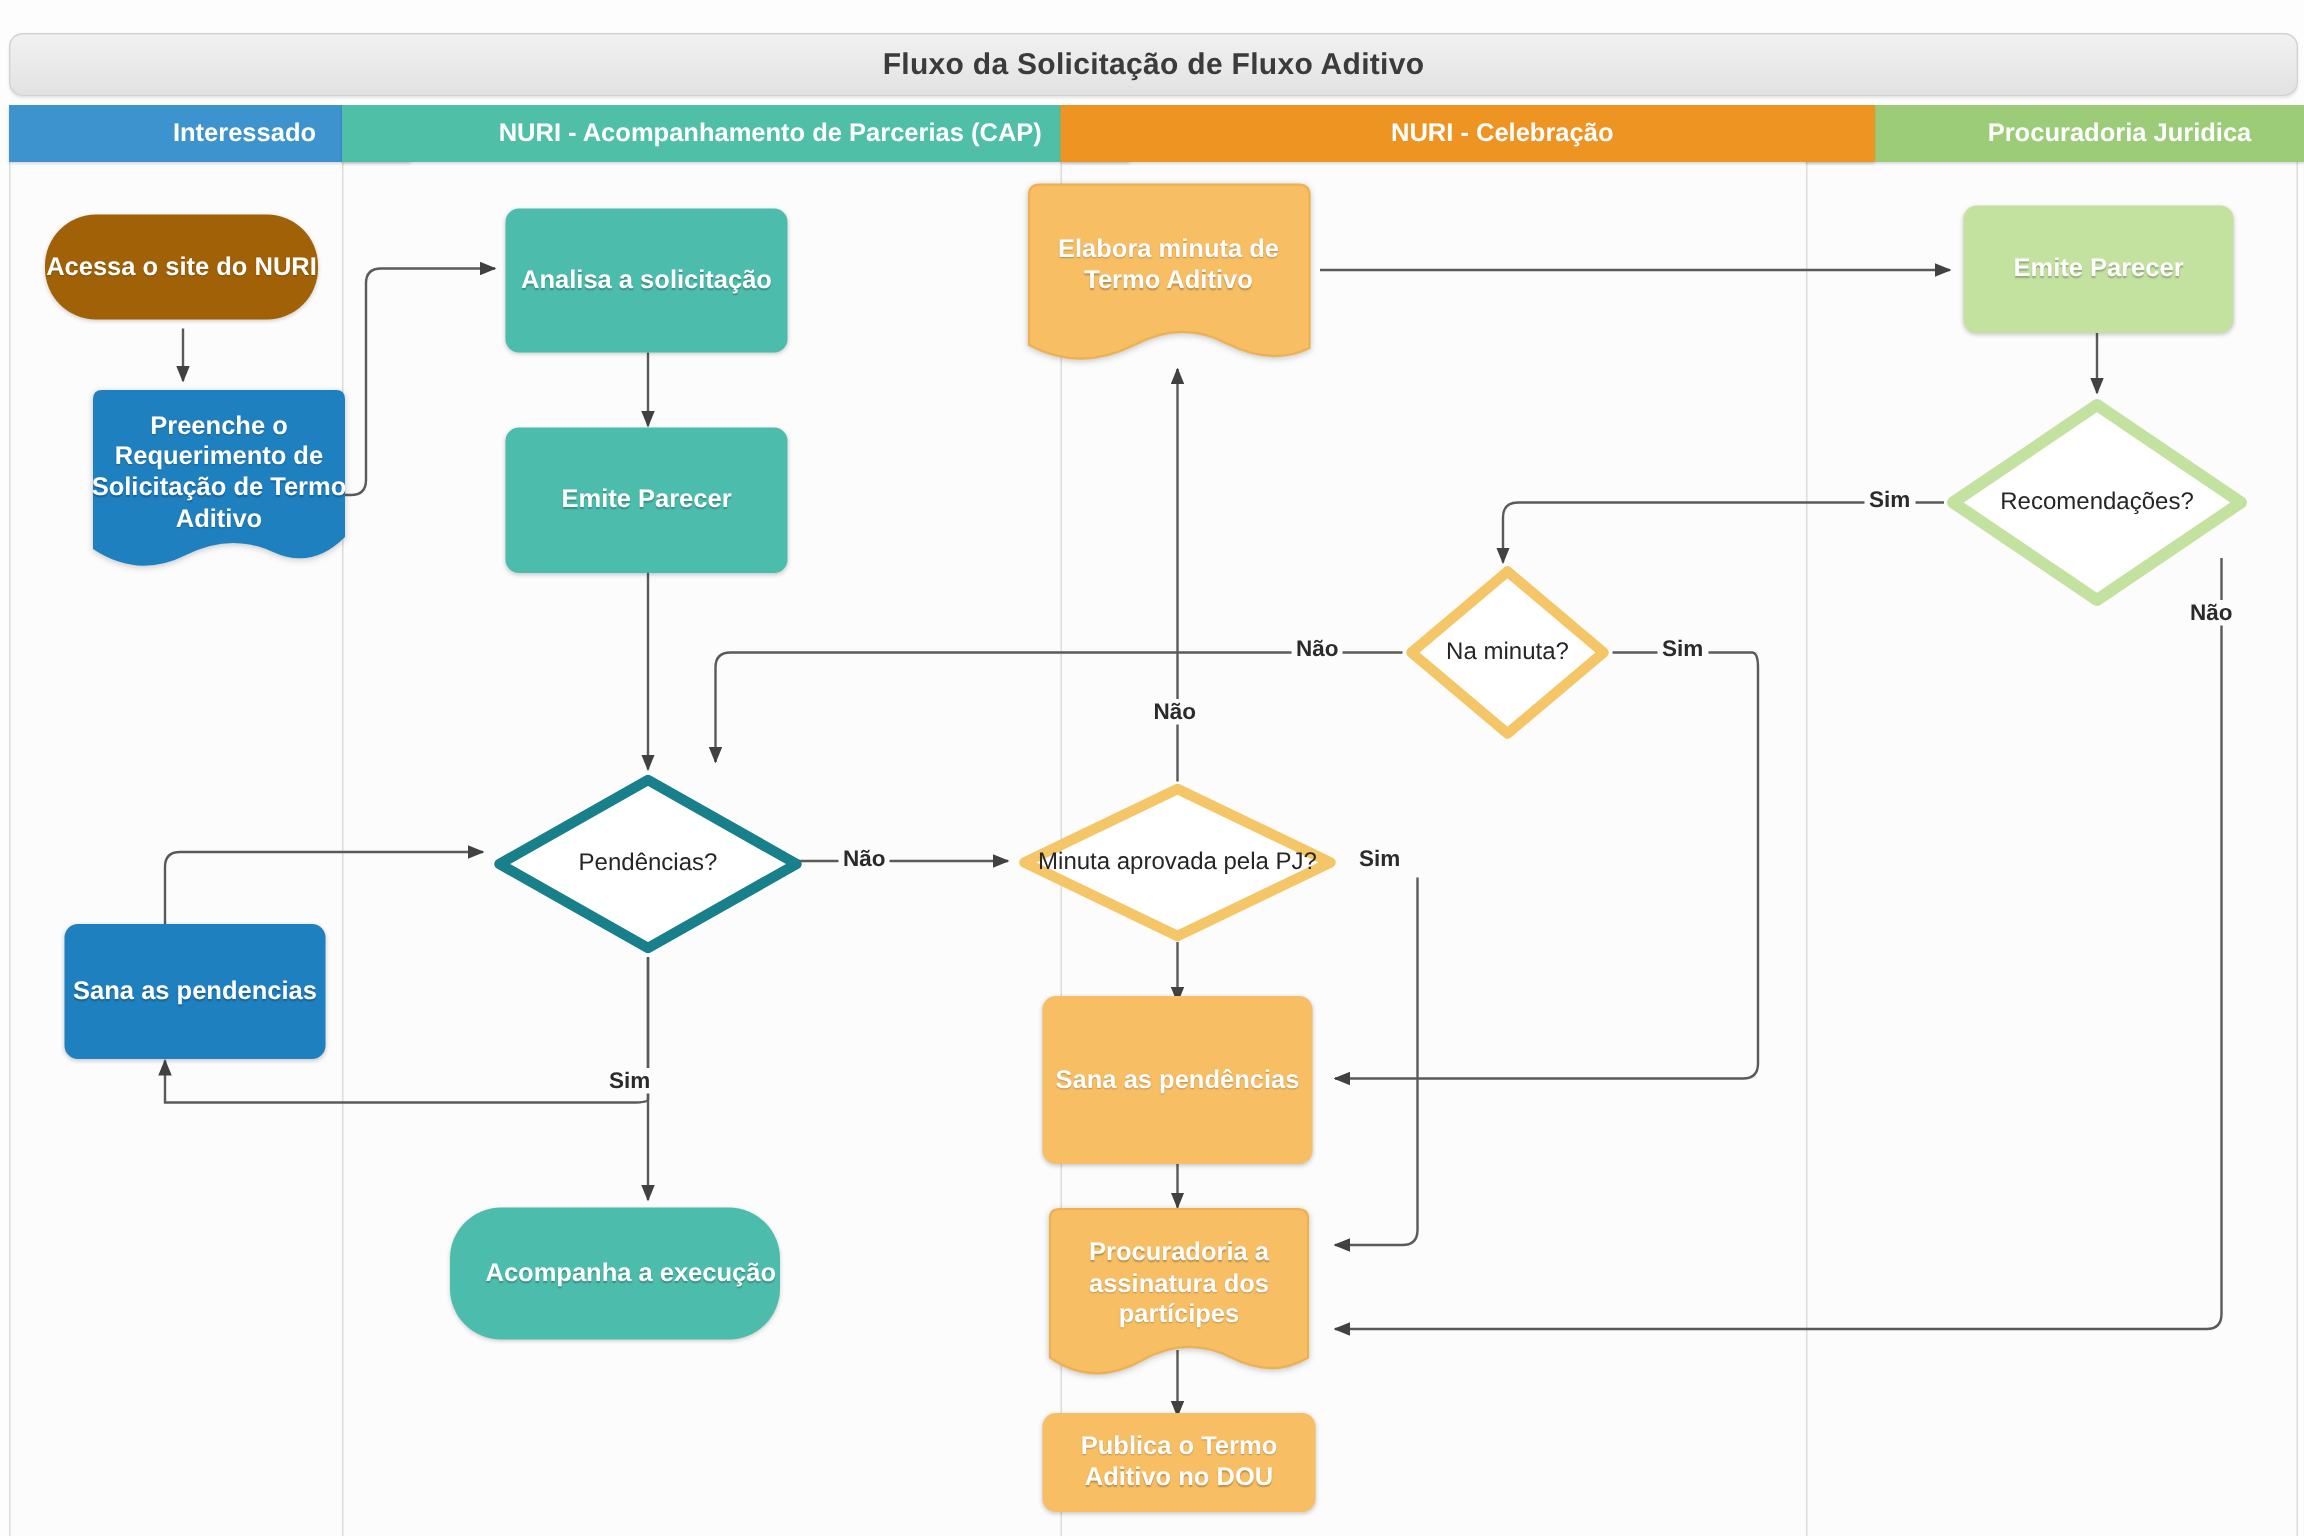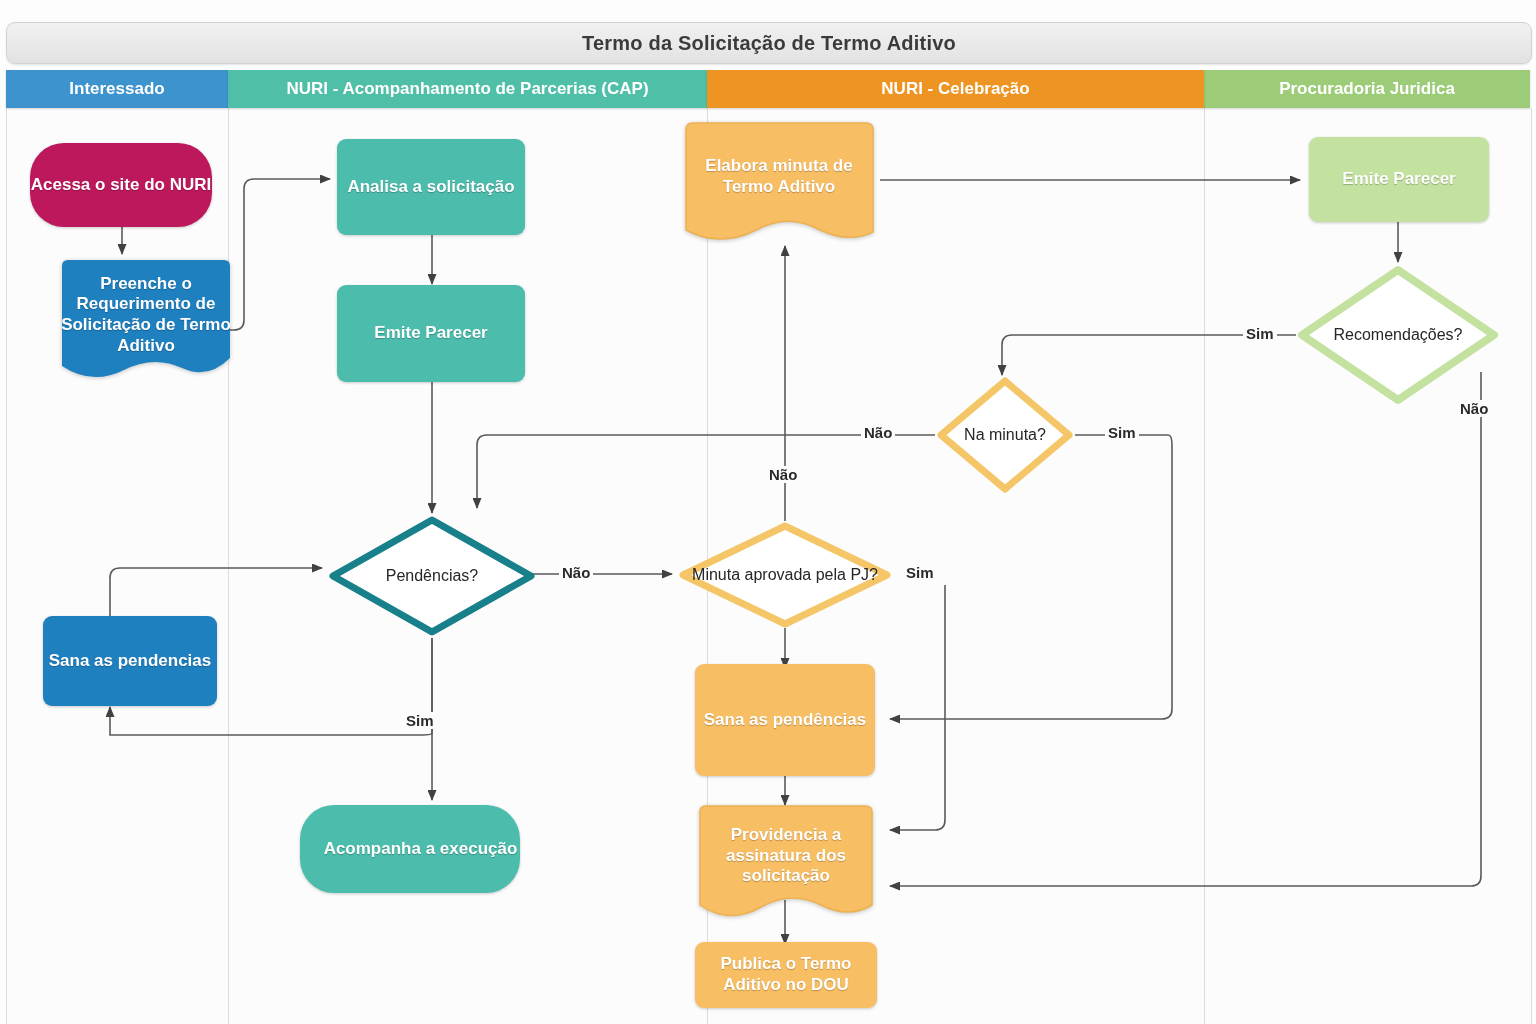--- a/index.html
+++ b/index.html
@@ -13,21 +13,21 @@
              border:1px solid #d2d2d2;border-radius:9px;
              box-shadow:0 1px 2px rgba(0,0,0,.10);}
   .title-text{position:absolute;left:0;top:0;width:100%;height:40px;
               display:flex;align-items:center;justify-content:center;
               font-size:20px;font-weight:bold;color:#3b3b3b;letter-spacing:.2px;}
 
   
   .lane-head{position:absolute;top:70px;height:38px;display:flex;
              align-items:center;justify-content:center;color:#ffffff;
              font-size:17px;font-weight:bold;
-             box-shadow:0 1px 2px rgba(0,0,0,.16);white-space:nowrap;}
+             box-shadow:0 1px 2px rgba(0,0,0,.16);white-space:nowrap;padding-left:46px;}
   .lane-body{position:absolute;top:108px;height:916px;
              background:#fcfcfc;border-left:1px solid #dcdcdc;}
   .lane-body.last{border-right:1px solid #dcdcdc;}
 
   
   .node{position:absolute;box-sizing:border-box;display:flex;
         align-items:center;justify-content:center;text-align:center;
         line-height:1.22;}
   .proc{border-radius:9px;color:#ffffff;font-weight:bold;font-size:17px;
         text-shadow:0 1px 1px rgba(0,0,0,.25);
@@ -53,21 +53,21 @@
   #edges{position:absolute;left:0;top:0;width:1536px;height:1024px;
          pointer-events:none;z-index:1;}
   .node,.elabel{z-index:3;}
 </style>
 </head>
 <body>
 
 <div id="canvas">
 
   <div class="title-bar">
-    <div class="title-text">Termo da Solicitação de Termo Aditivo</div>
+    <div class="title-text">Fluxo da Solicitação de Fluxo Aditivo</div>
   </div>
 
   <div class="lane-body" style="left:6px;width:222px;"></div>
   <div class="lane-body" style="left:228px;width:479px;"></div>
   <div class="lane-body" style="left:707px;width:497px;"></div>
   <div class="lane-body last" style="left:1204px;width:326px;"></div>
 
   <div class="lane-head" style="left:6px;width:222px;background:#3D93CD;">
     <span>Interessado</span>
   </div>
@@ -122,21 +122,21 @@
       <path d="M1075,435 L1168,435 Q1172,435 1172,445 L1172,709 Q1172,719 1162,719 L890,719"></path>
 
       <path d="M785,761 L785,805"></path>
 
       <path d="M945,585 L945,820 Q945,830 935,830 L890,830"></path>
 
       <path d="M785,900 L785,944"></path>
     </g>
   </svg>
 
-  <div class="node term" style="left:30px;top:143px;width:182px;height:84px;background:#be185d;">
+  <div class="node term" style="left:30px;top:143px;width:182px;height:70px;background:#a16207;">
     <span>Acessa o site do NURI</span>
   </div>
 
   <div class="node doc" style="left:30px;top:258px;width:184px;height:126px;margin-left:24px;">
     <svg viewBox="0 0 184 126" preserveAspectRatio="none">
       <path d="M8,8 Q8,2 14,2 L170,2 Q176,2 176,8 L176,100
                Q154,122 128,110 Q100,97 70,112 Q38,128 8,108 Z" fill="#1F80C0"></path>
     </svg>
     <span class="doc-label">Preenche o Requerimento de Solicitação de Termo Aditivo</span>
   </div>
@@ -188,21 +188,21 @@
 
   <div class="node proc" style="left:695px;top:664px;width:180px;height:112px;background:#F8BE63;">
     <span>Sana as pendências</span>
   </div>
 
   <div class="node doc" style="left:693px;top:803px;width:186px;height:118px;">
     <svg viewBox="0 0 186 118" preserveAspectRatio="none">
       <path d="M7,9 Q7,3 13,3 L172,3 Q179,3 179,9 L179,102
                Q156,116 128,102 Q98,87 68,104 Q36,122 7,102 Z" fill="#F8BE63" stroke="#EDB152" stroke-width="1.5"></path>
     </svg>
-    <span class="doc-label">Providencia a assinatura dos solicitação</span>
+    <span class="doc-label">Procuradoria a assinatura dos partícipes</span>
   </div>
 
   <div class="node proc" style="left:695px;top:942px;width:182px;height:66px;background:#F8BE63;">
     <span>Publica o Termo Aditivo no DOU</span>
   </div>
 
   <div class="node proc" style="left:1309px;top:137px;width:180px;height:85px;background:#C3E2A0;">
     <span>Emite Parecer</span>
   </div>
 

